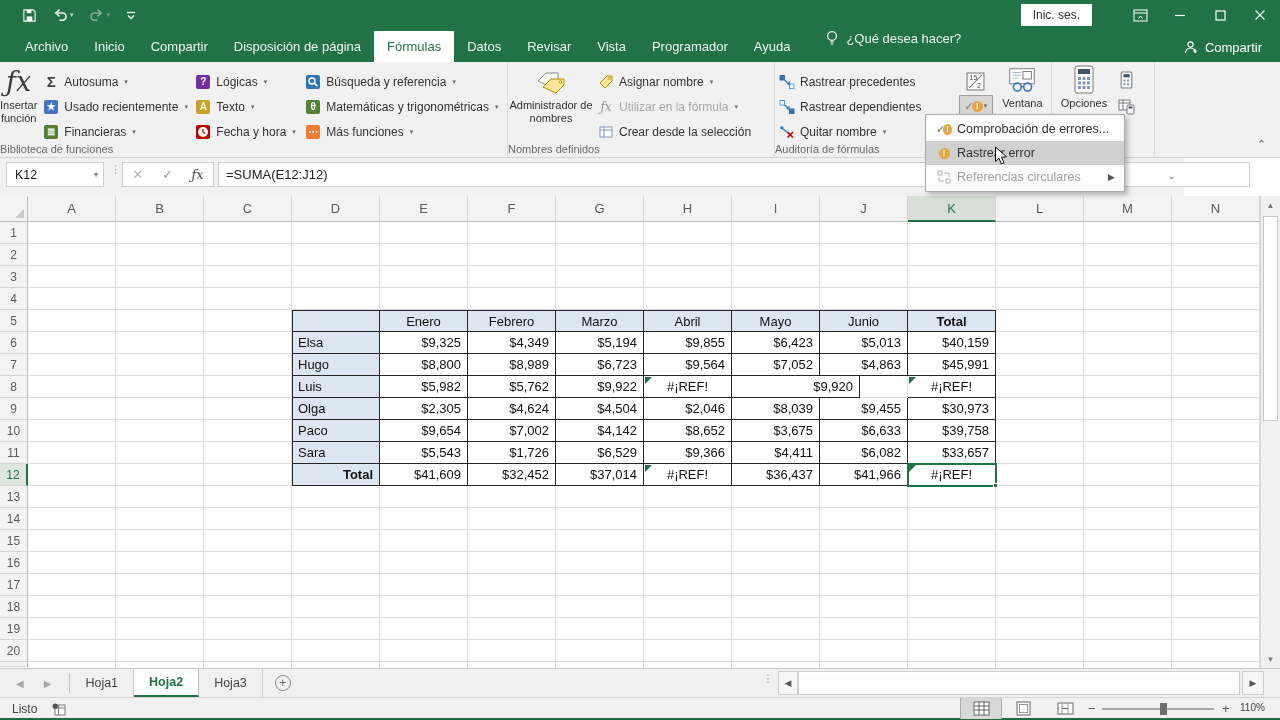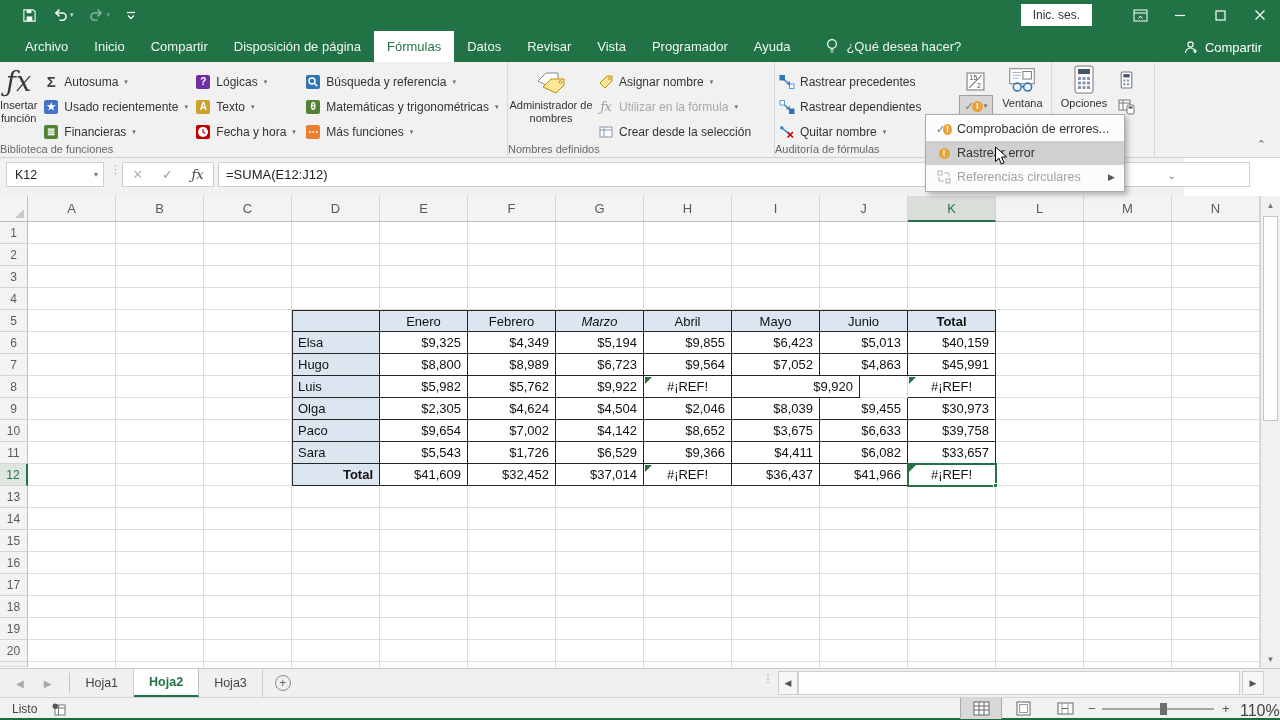--- a/index.html
+++ b/index.html
@@ -11,21 +11,21 @@
   .titlebar{position:absolute;left:0;top:0;width:1280px;height:30px;background:#217346;color:#fff;}
   .qat{position:absolute;left:22px;top:0;height:30px;display:flex;align-items:center;gap:15px;}
   .qbtn{display:flex;align-items:center;gap:2px;opacity:.95;}
   .qbtn.dim{opacity:.45;}
   .qdrop{font-size:7px;color:#cfe3d6;}
   .tb-right{position:absolute;right:0;top:0;height:30px;display:flex;align-items:center;}
   .signin{background:#fff;color:#333;font-size:12px;padding:4px 12px;margin-right:28px;}
   .winbtn{width:40px;height:30px;display:flex;align-items:center;justify-content:center;font-size:12px;color:#fff;}
 
   
-  .tabrow{position:absolute;left:0;top:30px;width:1280px;height:32px;background:#217346;display:flex;align-items:flex-end;padding-left:12px;}
+  .tabrow{position:absolute;left:0;top:30px;width:1280px;height:32px;background:#217346;display:flex;align-items:flex-start;padding-left:12px;}
   .tabs{display:flex;align-items:flex-end;height:100%;}
   .rtab{padding:8px 13px 8px;font-size:13px;color:#f0f6f2;white-space:nowrap;}
   .rtab.active{background:#fff;color:#217346;}
   .tellme{display:flex;align-items:center;gap:7px;margin-left:22px;padding-bottom:8px;color:#eef5f0;font-size:13px;}
   .share{position:absolute;right:18px;bottom:7px;display:flex;align-items:center;gap:6px;color:#fff;font-size:13px;}
 
   
   .ribbon{position:absolute;left:0;top:62px;width:1280px;height:96px;background:#f1f1f1;border-bottom:1px solid #d2d2d2;display:flex;}
   .rgroup{position:relative;height:100%;border-right:1px solid #dadada;display:flex;align-items:flex-start;}
   .g1{width:508px;}.g2{width:267px;}.g3{width:277px;}.g4{width:103px;}
@@ -114,21 +114,21 @@
   .statusbar{position:absolute;left:0;top:697px;width:1280px;height:23px;background:#f1f1f1;border-top:1px solid #d4d4d4;border-bottom:2px solid #1e6b41;}
   .stmode{position:absolute;left:12px;top:4px;font-size:12px;color:#444;}
   .stmacro{position:absolute;left:52px;top:4px;}
   .viewbtns{position:absolute;left:960px;top:0;height:21px;display:flex;}
   .vwb{width:42px;height:21px;display:flex;align-items:center;justify-content:center;}
   .vwb.active{background:#d8d8d8;border-left:1px solid #ababab;border-right:1px solid #ababab;}
   .zminus{position:absolute;left:1088px;top:3px;color:#555;font-size:13px;}
   .ztrack{position:absolute;left:1102px;top:10px;width:112px;height:2px;background:#a6a6a6;}
   .zthumb{position:absolute;left:1160px;top:5px;width:7px;height:12px;background:#6d6d6d;}
   .zplus{position:absolute;left:1222px;top:3px;color:#555;font-size:13px;}
-  .zlabel{position:absolute;left:1240px;top:4px;font-size:16px;color:#444;}
+  .zlabel{position:absolute;left:1240px;top:4px;font-size:10px;color:#444;}
 
   
   .menu{position:absolute;left:925px;top:114px;width:200px;background:#fcfcfc;border:1px solid #ababab;box-shadow:3px 3px 5px rgba(0,0,0,.25);padding:2px 0;z-index:50;}
   .mitem{display:flex;align-items:center;height:24px;padding-left:5px;font-size:12.5px;color:#333;}
   .mitem.hl{background:#d0d0d0;}
   .mitem.dis{color:#a3a3a3;}
   .micon{width:26px;display:flex;align-items:center;justify-content:center;flex:none;}
   .msub{margin-left:auto;margin-right:9px;font-size:9px;color:#555;}
   .cursor{position:absolute;left:994px;top:146px;z-index:60;}
 </style>
@@ -511,21 +511,21 @@
         <div class="rh">17</div>
         <div class="rh">18</div>
         <div class="rh">19</div>
         <div class="rh">20</div>
         <div class="rh" style="height: 5px;"></div>
       </div>
     <div id="cells" class="cells">
         <div class="tc hdr topb leftb" style="left: 264px; top: 88px;"></div>
         <div class="tc hdr topb" style="left: 352px; top: 88px;">Enero</div>
         <div class="tc hdr topb" style="left: 440px; top: 88px; text-align: right;">Febrero</div>
-        <div class="tc hdr topb" style="left: 528px; top: 88px; font-style: italic;">Marzo</div>
+        <div class="tc hdr topb" style="left: 528px; top: 88px;">Marzo</div>
         <div class="tc hdr topb" style="left: 616px; top: 88px;">Abril</div>
         <div class="tc hdr topb" style="left: 704px; top: 88px;">Mayo</div>
         <div class="tc hdr topb" style="left: 792px; top: 88px;">Junio</div>
         <div class="tc hdr b topb" style="left: 880px; top: 88px;">Total</div>
         <div class="tc name leftb" style="left: 264px; top: 110px;">Elsa</div>
         <div class="tc num" style="left: 352px; top: 110px;">$9,325</div>
         <div class="tc num" style="left: 440px; top: 110px;">$4,349</div>
         <div class="tc num" style="left: 528px; top: 110px;">$5,194</div>
         <div class="tc num" style="left: 616px; top: 110px;">$9,855</div>
         <div class="tc num" style="left: 704px; top: 110px;">$6,423</div>

